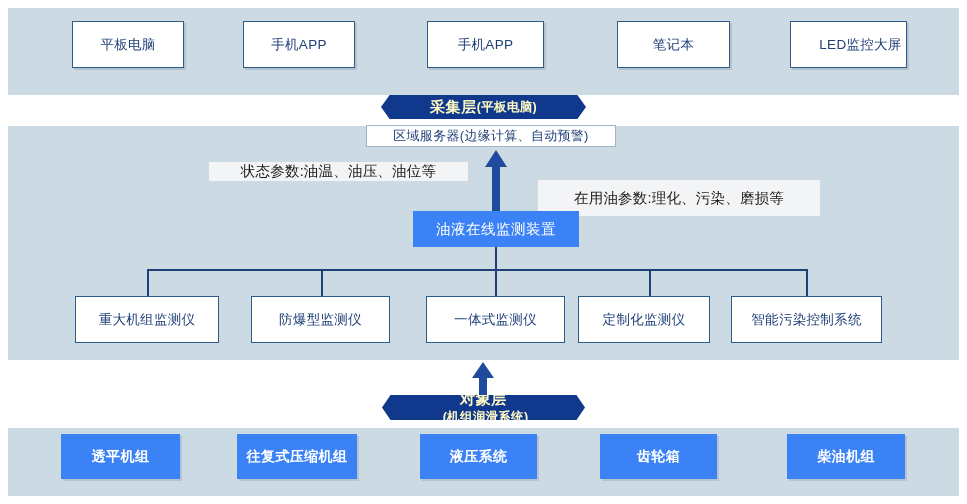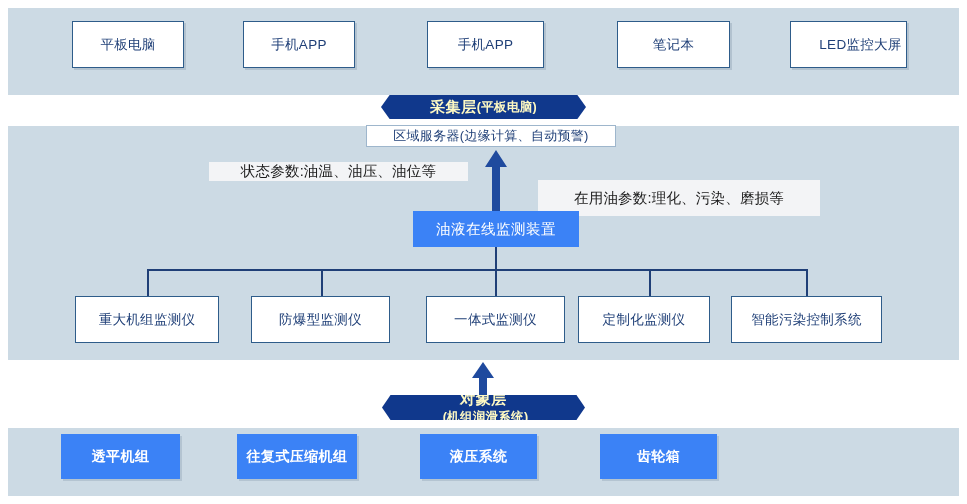--- a/index.html
+++ b/index.html
@@ -217,14 +217,15 @@
 
   <div class="banner" id="banner-object">
     <span class="big">对象层</span>
     <span class="small" style="margin-left:4px;">(机组润滑系统)</span>
   </div>
 
   <div class="fbox object-unit" style="left:61px;  width:119px;">透平机组</div>
   <div class="fbox object-unit" style="left:237px; width:120px;">往复式压缩机组</div>
   <div class="fbox object-unit" style="left:420px; width:117px;">液压系统</div>
   <div class="fbox object-unit" style="left:600px; width:117px;">齿轮箱</div>
+  <div class="fbox object-unit" style="left:787px; width:118px;">柴油机组</div>
 
 </div>
 
 </body></html>

